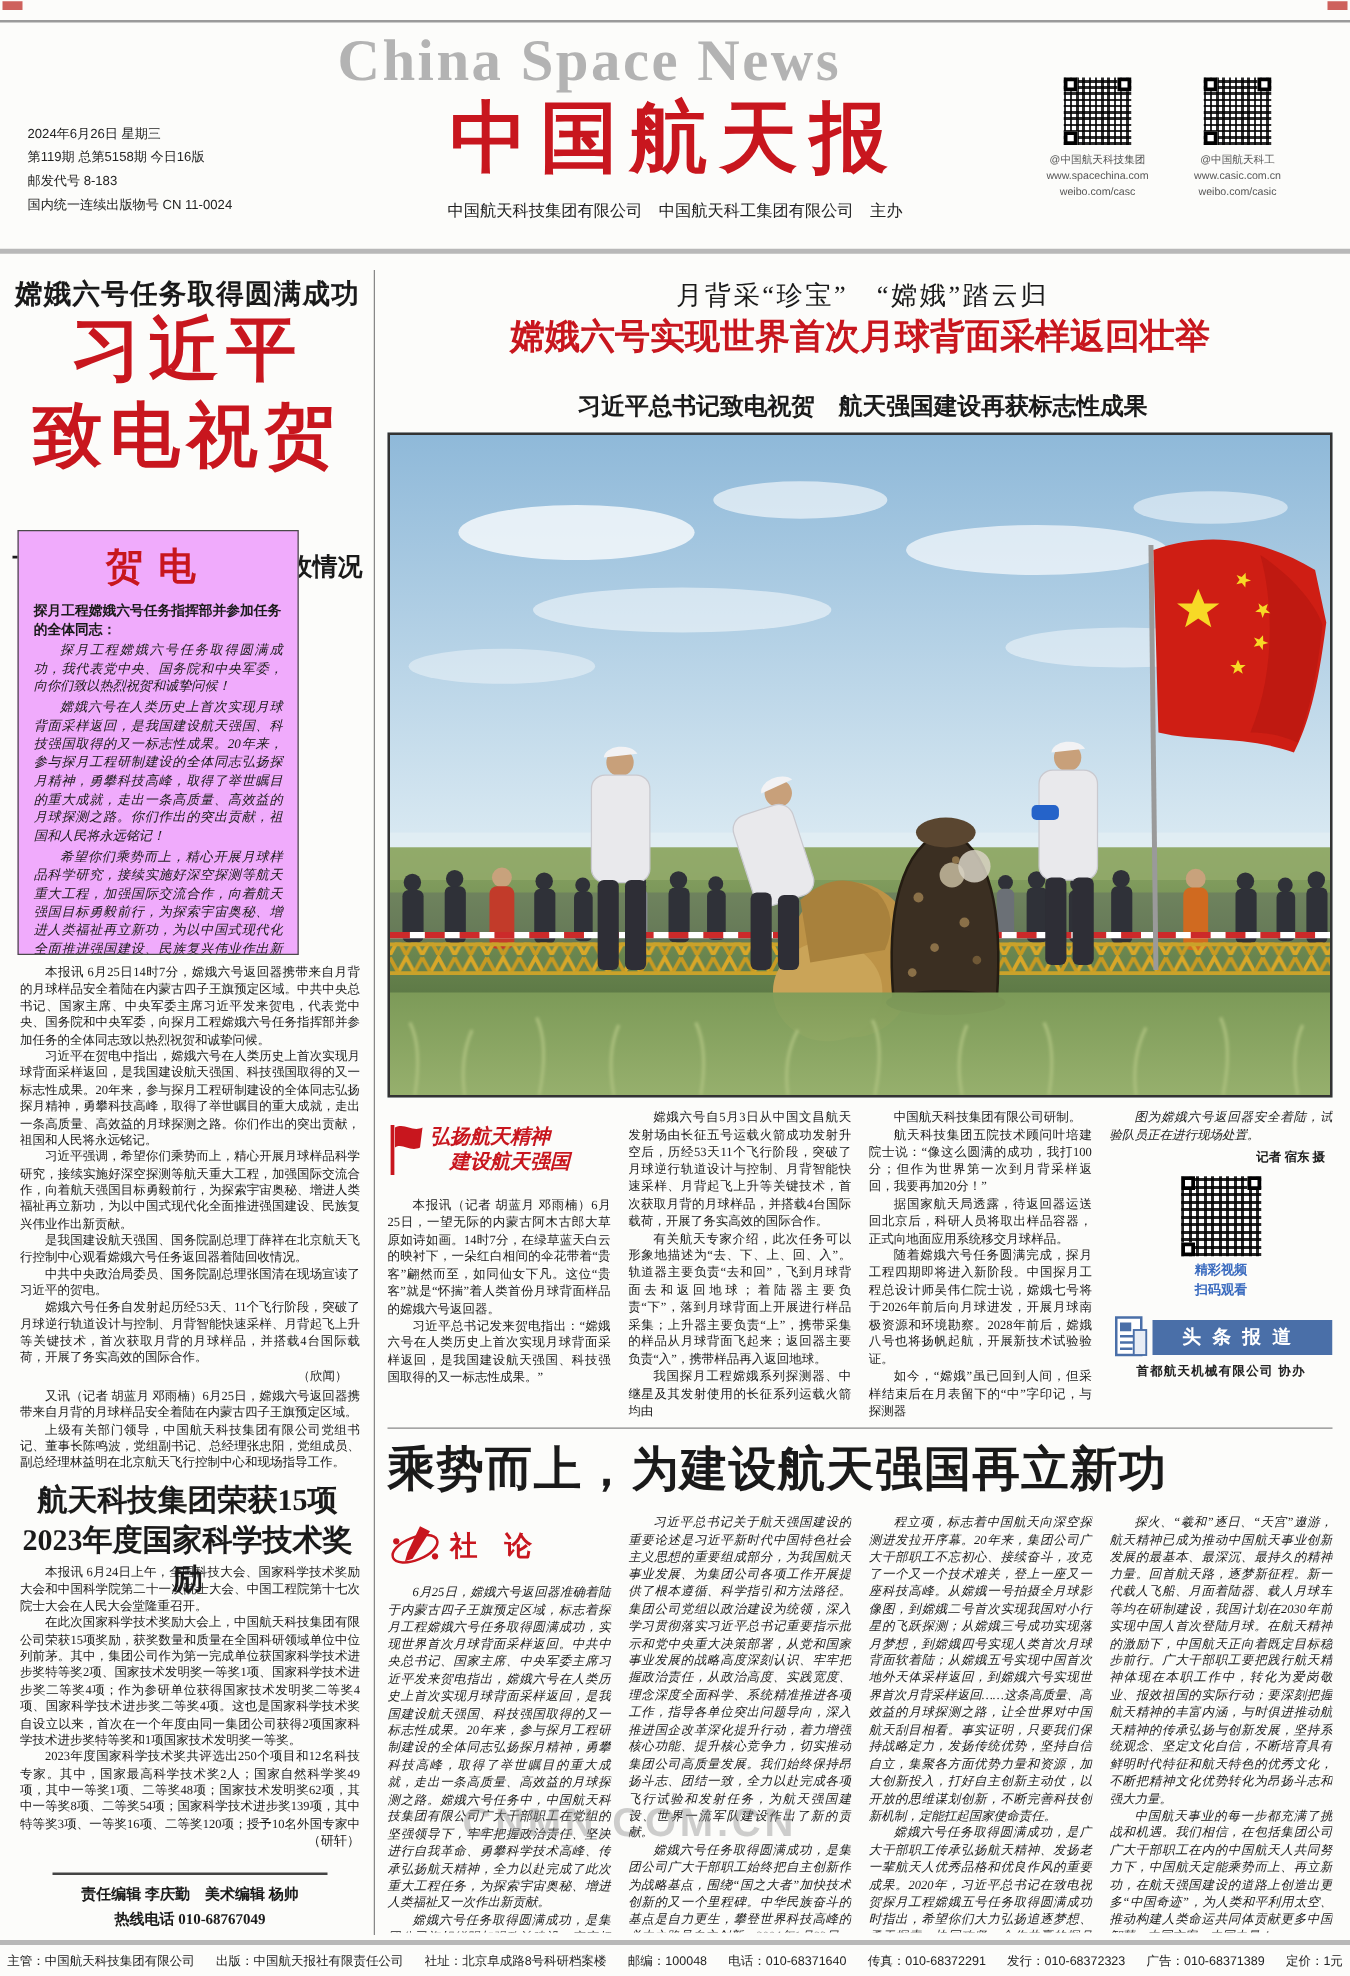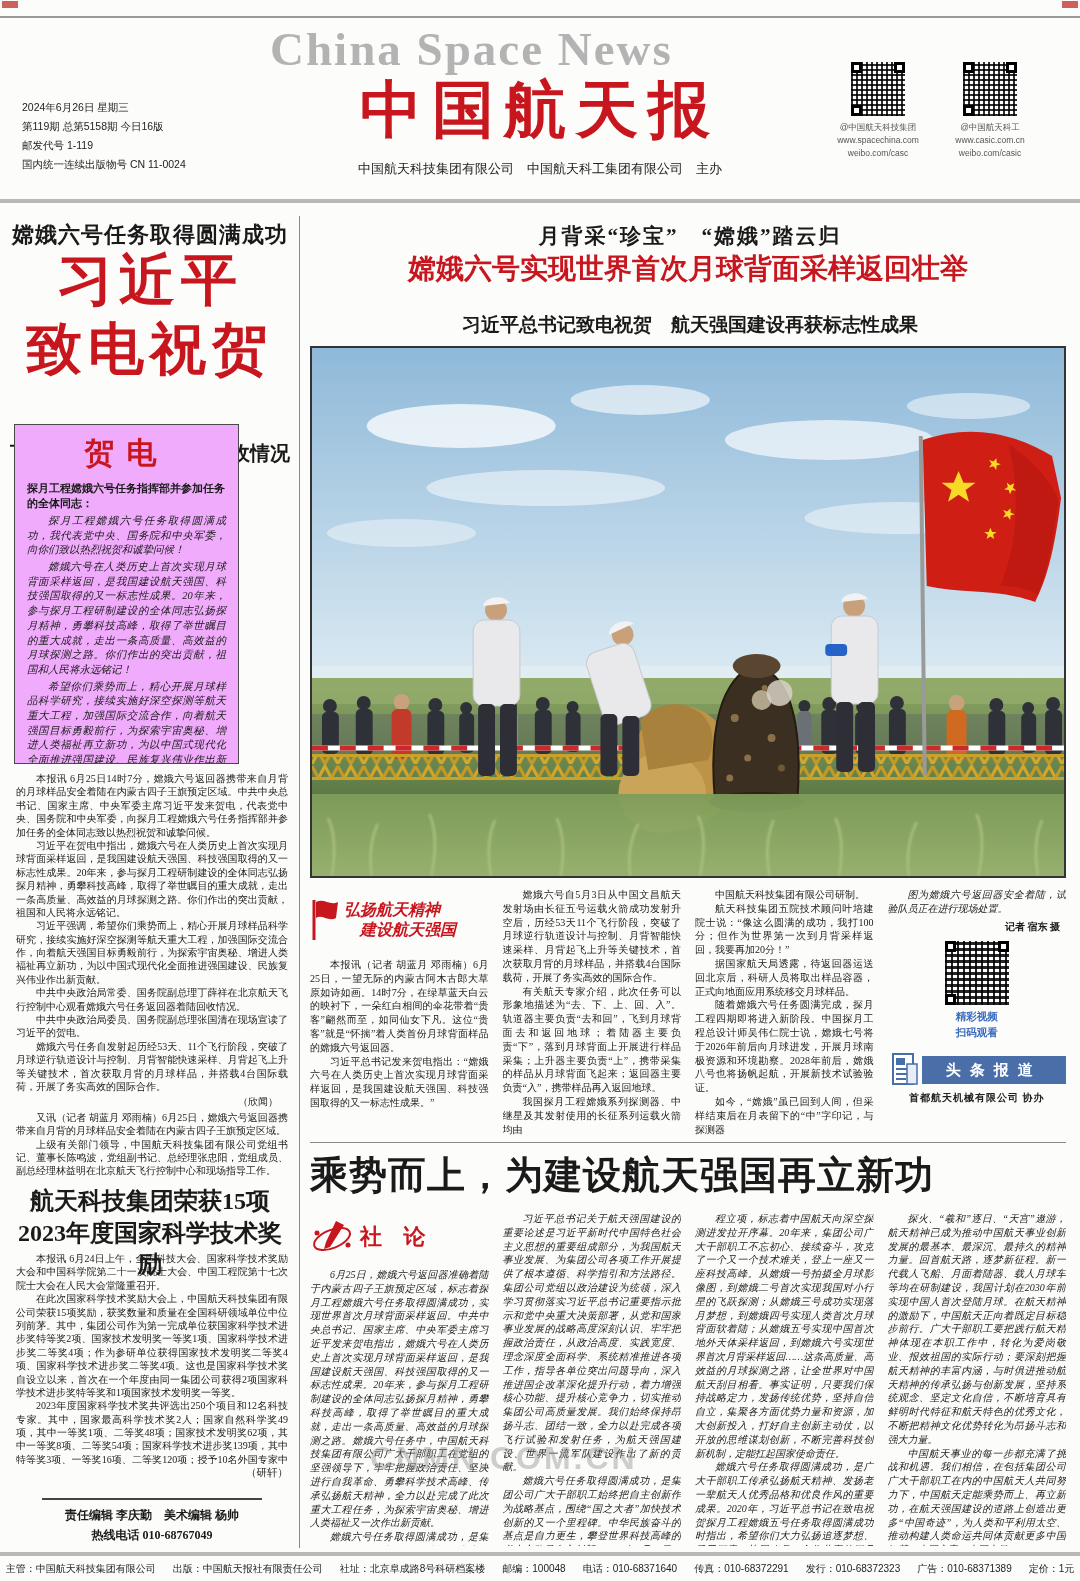--- a/index.html
+++ b/index.html
@@ -46,21 +46,21 @@
   .note-right{text-align:right;text-indent:0;padding-right:10px;margin:2px 0;}
   #award-head{position:absolute;left:8px;top:1186px;width:284px;text-align:center;font-size:24px;
               font-weight:900;line-height:1.32;}
   #award-body{position:absolute;left:16px;top:1252px;width:272px;height:212px;overflow:hidden;
               font-size:10px;line-height:1.34;text-align:justify;}
   #award-note{position:absolute;left:16px;top:1466px;width:272px;text-align:right;font-size:10.5px;padding-right:8px;}
   #editor-box{position:absolute;left:42px;top:1498px;width:220px;border-top:2px solid #444;
               padding-top:5px;text-align:center;font-size:12px;font-weight:bold;line-height:1.7;}
   
   #ms-kicker{position:absolute;left:316px;top:222px;width:748px;text-align:center;font-size:21px;
-             font-weight:bold;letter-spacing:2px;}
+             font-weight:normal;letter-spacing:2px;}
   #ms-headline{position:absolute;left:306px;top:250px;width:764px;text-align:center;color:#c8161e;
                font-size:28px;font-weight:900;}
   #ms-subhead{position:absolute;left:316px;top:312px;width:748px;text-align:center;font-size:19px;font-weight:bold;}
   #photo{position:absolute;left:310px;top:346px;width:756px;height:532px;border:2px solid #333;
          box-sizing:border-box;margin:0;background:#cfe0ec;}
   #photo svg{display:block;width:100%;height:100%;}
   #ms-cols{position:absolute;left:310px;top:888px;width:756px;height:250px;display:grid;
            grid-template-columns:repeat(4,1fr);column-gap:14px;font-size:10px;line-height:1.38;text-align:justify;}
   .ms-col{overflow:hidden;}
   .spirit-badge{display:flex;align-items:center;gap:4px;height:60px;margin:2px 0 8px;}
@@ -102,21 +102,21 @@
 <div id="page">
 
   <div class="top-rule"></div>
   <div class="corner-mark" id="cm-l"></div>
   <div class="corner-mark" id="cm-r"></div>
 
   <header>
     <div id="pub-info">
       <div>2024年6月26日 星期三</div>
       <div>第119期 总第5158期 今日16版</div>
-      <div>邮发代号 1-119</div>
+      <div>邮发代号 8-183</div>
       <div>国内统一连续出版物号 CN 11-0024</div>
     </div>
     <div id="ent">China Space News</div>
     <div id="cnt">中国航天报</div>
     <div id="org">中国航天科技集团有限公司　中国航天科工集团有限公司　主办</div>
     <div id="qr-area">
       <div class="qr-block">
         <div class="qr">
           <span class="qr-eye eye-tl"></span>
           <span class="qr-eye eye-tr"></span>
@@ -161,21 +161,21 @@
       <p class="tg-para">嫦娥六号在人类历史上首次实现月球背面采样返回，是我国建设航天强国、科技强国取得的又一标志性成果。20年来，参与探月工程研制建设的全体同志弘扬探月精神，勇攀科技高峰，取得了举世瞩目的重大成就，走出一条高质量、高效益的月球探测之路。你们作出的突出贡献，祖国和人民将永远铭记！</p>
       <p class="tg-para">希望你们乘势而上，精心开展月球样品科学研究，接续实施好深空探测等航天重大工程，加强国际交流合作，向着航天强国目标勇毅前行，为探索宇宙奥秘、增进人类福祉再立新功，为以中国式现代化全面推进强国建设、民族复兴伟业作出新贡献！</p>
       <div class="tg-sig">习近平</div>
       <div class="tg-date">2024年6月25日</div>
     </div>
 
     <div id="lc-report">
       <p class="para">本报讯 6月25日14时7分，嫦娥六号返回器携带来自月背的月球样品安全着陆在内蒙古四子王旗预定区域。中共中央总书记、国家主席、中央军委主席习近平发来贺电，代表党中央、国务院和中央军委，向探月工程嫦娥六号任务指挥部并参加任务的全体同志致以热烈祝贺和诚挚问候。</p>
       <p class="para">习近平在贺电中指出，嫦娥六号在人类历史上首次实现月球背面采样返回，是我国建设航天强国、科技强国取得的又一标志性成果。20年来，参与探月工程研制建设的全体同志弘扬探月精神，勇攀科技高峰，取得了举世瞩目的重大成就，走出一条高质量、高效益的月球探测之路。你们作出的突出贡献，祖国和人民将永远铭记。</p>
       <p class="para">习近平强调，希望你们乘势而上，精心开展月球样品科学研究，接续实施好深空探测等航天重大工程，加强国际交流合作，向着航天强国目标勇毅前行，为探索宇宙奥秘、增进人类福祉再立新功，为以中国式现代化全面推进强国建设、民族复兴伟业作出新贡献。</p>
-      <p class="para">中共中央政治局常委、国务院副总理丁薛祥在北京航天飞行控制中心观看嫦娥六号任务返回器着陆回收情况。</p>
+      <p class="para">是我国建设航天强国、国务院副总理丁薛祥在北京航天飞行控制中心观看嫦娥六号任务返回器着陆回收情况。</p>
       <p class="para">中共中央政治局委员、国务院副总理张国清在现场宣读了习近平的贺电。</p>
       <p class="para">嫦娥六号任务自发射起历经53天、11个飞行阶段，突破了月球逆行轨道设计与控制、月背智能快速采样、月背起飞上升等关键技术，首次获取月背的月球样品，并搭载4台国际载荷，开展了务实高效的国际合作。</p>
       <p class="para note-right">（欣闻）</p>
       <p class="para">又讯（记者 胡蓝月 邓雨楠）6月25日，嫦娥六号返回器携带来自月背的月球样品安全着陆在内蒙古四子王旗预定区域。</p>
       <p class="para">上级有关部门领导，中国航天科技集团有限公司党组书记、董事长陈鸣波，党组副书记、总经理张忠阳，党组成员、副总经理林益明在北京航天飞行控制中心和现场指导工作。</p>
     </div>
 
     <div id="award-head">
       <div>航天科技集团荣获15项</div>
       <div>2023年度国家科学技术奖励</div>

